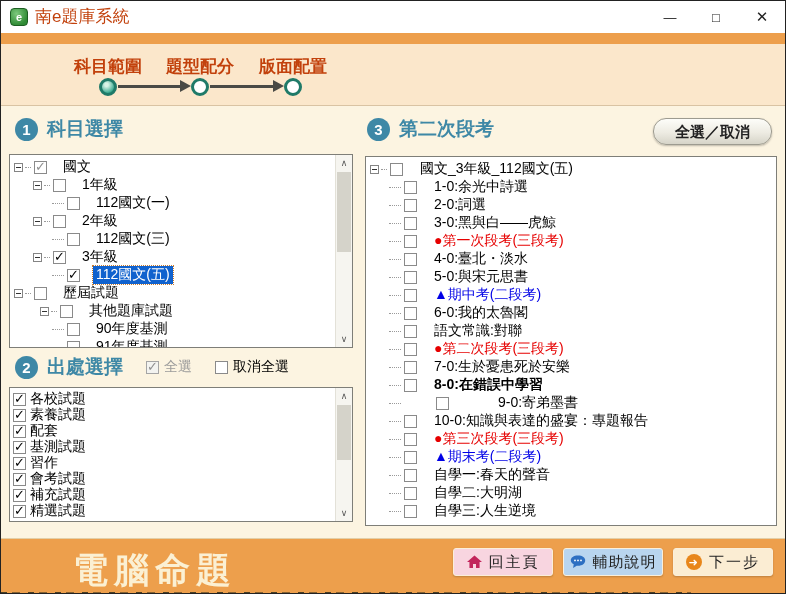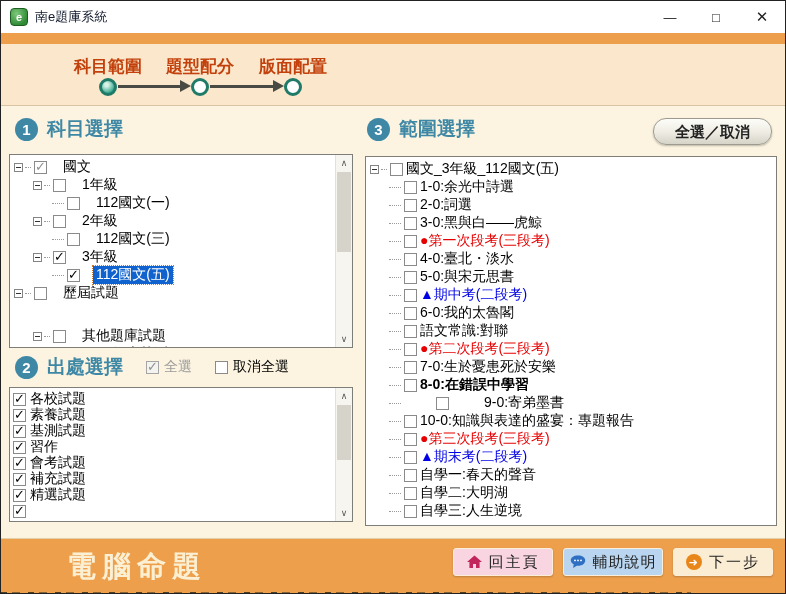--- a/index.html
+++ b/index.html
@@ -9,21 +9,21 @@
     border:1px solid #222; overflow:hidden;
   }
   
   .titlebar{position:absolute;left:0;top:0;width:100%;height:32px;background:#fff;}
   .app-icon{
     position:absolute;left:9px;top:7px;width:18px;height:18px;border-radius:4px;
     background:radial-gradient(circle at 35% 30%, #7dc97d, #2f8a34 75%);
     border:1px solid #1c5e22;color:#fff;font-size:11px;font-weight:bold;
     text-align:center;line-height:16px;
   }
-  .win-title{position:absolute;left:34px;top:0;line-height:32px;font-size:13px;color:#0f172a;}
+  .win-title{position:absolute;left:34px;top:0;line-height:32px;font-size:17px;color:#c2410c;}
   .win-controls{position:absolute;right:0;top:0;height:32px;display:flex;}
   .win-btn{width:46px;height:32px;display:flex;align-items:center;justify-content:center;
     font-size:13px;color:#222;cursor:pointer;}
   .win-btn.close{font-size:15px;}
   
   .strip{position:absolute;left:0;top:32px;width:100%;height:11px;background:#ED9F4C;}
   .steps{position:absolute;left:0;top:43px;width:100%;height:62px;background:#FBE7CB;
     border-bottom:1px solid #D9C3A3;}
   .step-label{position:absolute;top:11px;width:80px;text-align:center;
     font-size:17px;font-weight:bold;color:#c2410c;}
@@ -56,39 +56,39 @@
     margin-right:2px;flex:none;cursor:pointer;}
   .expander::after{content:"";position:absolute;left:1px;right:1px;top:3px;height:1px;background:#333;}
   .cb{width:13px;height:13px;border:1px solid #8a8a8a;background:#fff;position:relative;flex:none;cursor:pointer;}
   .cb.checked::after, .cb.partial::after{content:"✓";position:absolute;left:0;top:-3px;
     font-size:13px;font-weight:bold;color:#000;}
   .cb.partial::after{color:#8f8f8f;}
   .cb.disabled{background:#f3f3f0;border-color:#a5a5a5;}
   .cb.disabled::after{content:"✓";position:absolute;left:0;top:-3px;font-size:13px;font-weight:bold;color:#8f8f8f;}
   .lbl{padding:0 3px;cursor:default;}
   .tree-left .lbl{margin-left:13px;}
-  .tree-right .lbl{margin-left:0;}
+  .tree-right .lbl{margin-left:14px;}
   .lrow .lbl{margin-left:4px;padding:0;}
   .lbl.red{color:#E60000;}
   .lbl.blue{color:#0000E6;}
   .lbl.selected{background:#1062CE;color:#ffffff;outline:1px dotted #C87B2E;text-align:right;}
   
   .sb{position:absolute;top:0;right:0;bottom:0;width:17px;background:#F6F5F0;
     border-left:1px solid #E3E1D8;}
   .sb-btn{position:absolute;left:0;width:100%;height:16px;color:#555;font-size:9px;
     text-align:center;line-height:16px;cursor:pointer;}
   .sb-btn.up{top:0;} .sb-btn.down{bottom:0;}
   .sb-thumb{position:absolute;left:1px;width:14px;background:#D5D3CA;cursor:pointer;}
   
   .footer{position:absolute;left:0;top:537px;width:100%;height:57px;background:#ED9F4C;
     border-top:1px solid #E3CFA8;}
   .footer::after{content:"";position:absolute;left:0;bottom:0;height:3px;width:88%;
     background:repeating-linear-gradient(90deg, rgba(45,45,28,.85) 0 6px, transparent 6px 11px,
       rgba(45,45,28,.55) 11px 19px, transparent 19px 27px);}
-  .brand{position:absolute;left:66px;top:8px;font-size:29px;font-weight:bold;color:#FBF0D3;
+  .brand{position:absolute;left:72px;top:8px;font-size:35px;font-weight:bold;color:#FBF0D3;
     letter-spacing:6px;}
   .fbtn{position:absolute;top:9px;height:28px;width:100px;display:flex;align-items:center;
     justify-content:center;gap:7px;border:1px solid #FBEFDA;border-radius:3px;font-size:15px;
     color:#222;cursor:pointer;box-shadow:0 1px 2px rgba(0,0,0,.2);letter-spacing:2px;}
   .fbtn.home{right:232px;background:#F8D5E0;}
   .fbtn.help{right:122px;background:#B9D5EF;letter-spacing:1px;}
   .fbtn.next{right:12px;background:#FBEDD3;}
   .next-circle{width:16px;height:16px;border-radius:50%;background:#E8861A;color:#fff;
     font-size:11px;font-weight:bold;text-align:center;line-height:16px;flex:none;}
 </style>
@@ -166,21 +166,21 @@
             <span class="stub"></span>
             <span class="cb checked"></span>
             <span class="lbl selected">112國文(五)</span>
           </div>
           <div class="trow" style="padding-left: 4px;">
             <span class="expander"></span>
             <span class="stub short"></span>
             <span class="cb unchecked"></span>
             <span class="lbl">歷屆試題</span>
           </div>
-          <div class="trow" style="padding-left: 23px; margin-top: 25px;">
+          <div class="trow" style="padding-left: 30px;">
             <span class="expander"></span>
             <span class="stub short"></span>
             <span class="cb unchecked"></span>
             <span class="lbl">其他題庫試題</span>
           </div>
           <div class="trow" style="padding-left: 42px;">
             <span class="stub"></span>
             <span class="cb unchecked"></span>
             <span class="lbl">90年度基測</span>
           </div>
@@ -214,20 +214,24 @@
           <div class="lrow">
             <span class="cb checked"></span>
             <span class="lbl">各校試題</span>
           </div>
           <div class="lrow">
             <span class="cb checked"></span>
             <span class="lbl">素養試題</span>
           </div>
           <div class="lrow">
             <span class="cb checked"></span>
+            <span class="lbl">配套</span>
+          </div>
+          <div class="lrow">
+            <span class="cb checked"></span>
             <span class="lbl">基測試題</span>
           </div>
           <div class="lrow">
             <span class="cb checked"></span>
             <span class="lbl">習作</span>
           </div>
           <div class="lrow">
             <span class="cb checked"></span>
             <span class="lbl">會考試題</span>
           </div>
@@ -246,21 +250,21 @@
         </div>
       <div class="sb">
         <div class="sb-btn up">∧</div>
         <div class="sb-thumb" style="top:17px;height:55px"></div>
         <div class="sb-btn down">∨</div>
       </div>
     </div>
 
     <div class="sec" style="left:366px;top:10px">
       <span class="num">3</span>
-      <span class="sec-title">範圍選擇</span>
+      <span class="sec-title">第二次段考</span>
     </div>
     <div class="toggle-btn">全選／取消</div>
     <div class="box tree-right" style="left:364px;top:50px;width:412px;height:370px">
       <div class="tree" id="range-tree" style="padding-right:4px">
           <div class="trow" style="padding-left: 4px;">
             <span class="expander"></span>
             <span class="stub short"></span>
             <span class="cb unchecked"></span>
             <span class="lbl">國文_3年級_112國文(五)</span>
           </div>

